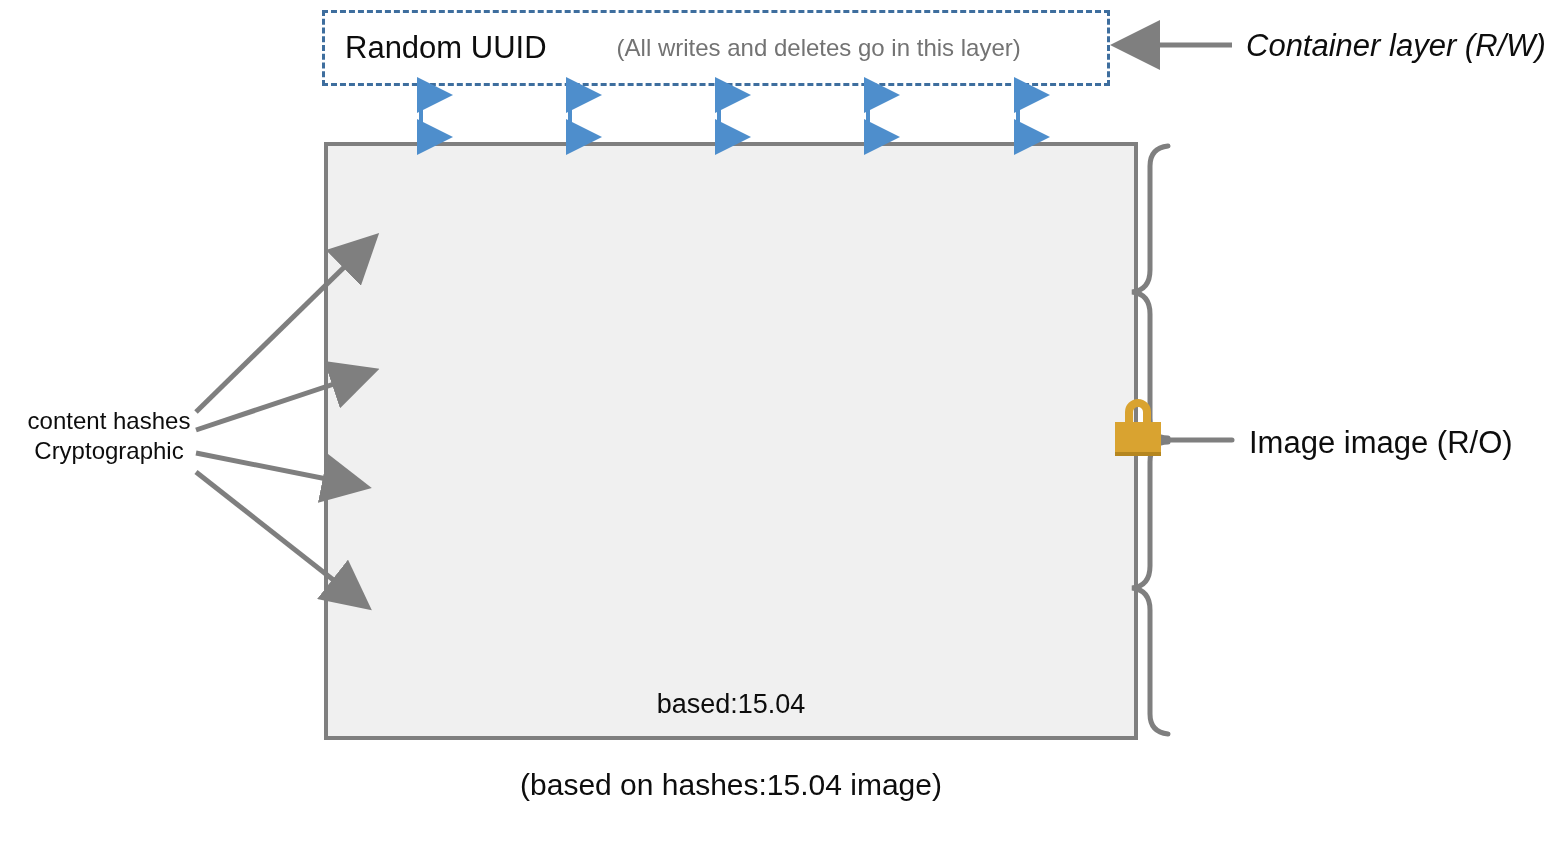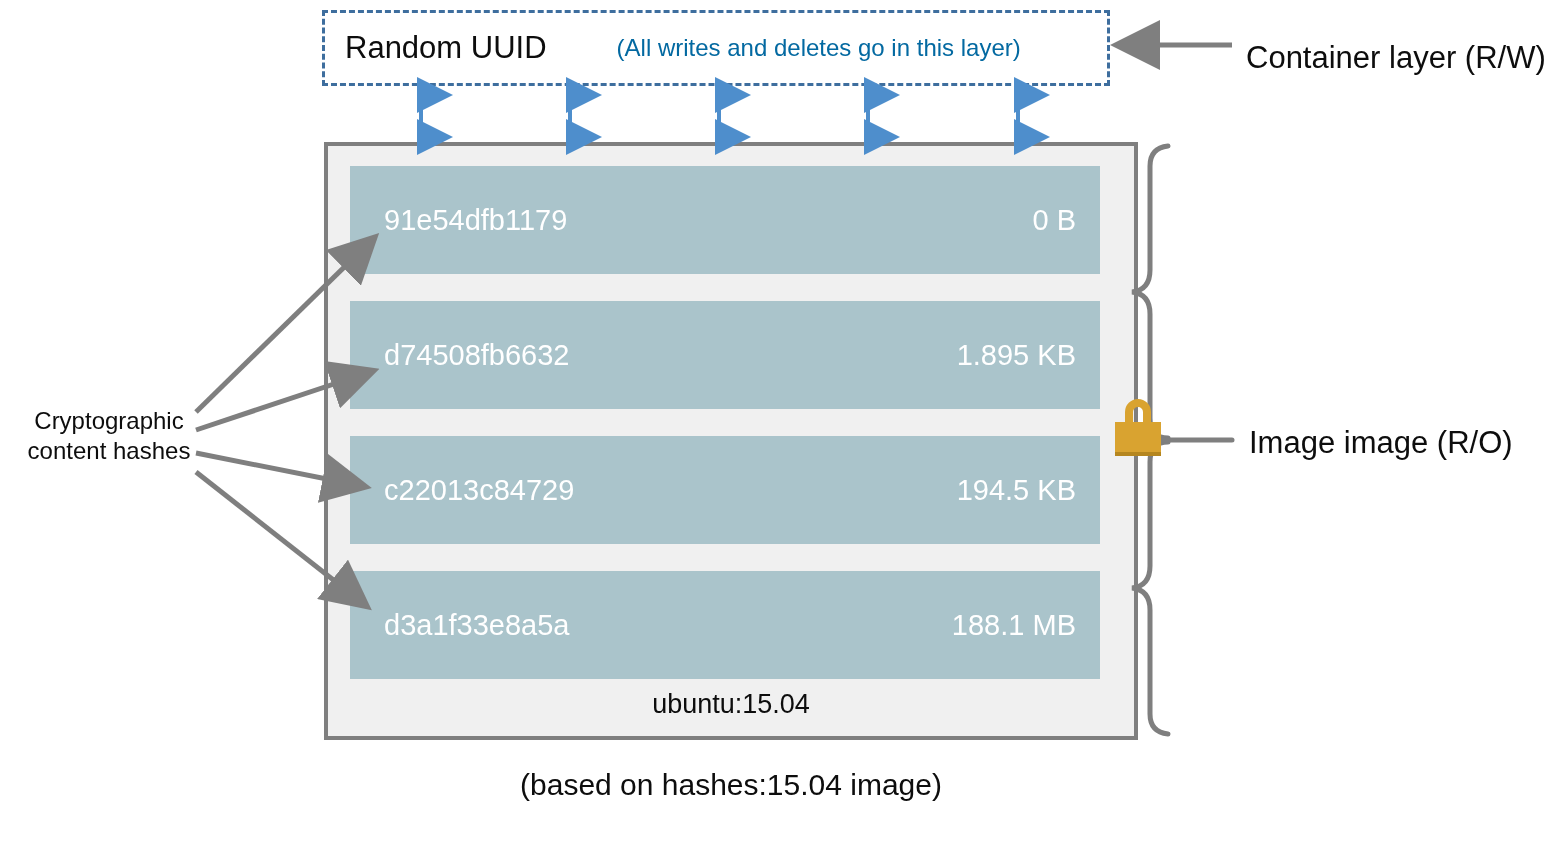--- a/index.html
+++ b/index.html
@@ -44,21 +44,21 @@
     font-size: 31px;
     margin-left: 20px;
     white-space: nowrap;
     color: #0d0d0d;
     text-align: right;
   }
   .writes-note {
     font-size: 24px;
     margin-left: 70px;
     white-space: nowrap;
-    color: #0369a1;
+    color: #737373;
   }
 
   
   .image-box {
     position: absolute;
     left: 324px;
     top: 142px;
     width: 814px;
     height: 598px;
     border: 4px solid #7F7F7F;
@@ -109,21 +109,21 @@
   }
 
   
   .right-label {
     position: absolute;
     font-size: 31px;
     color: #0d0d0d;
     white-space: nowrap;
     z-index: 4;
   }
-  #container-layer-label { left: 1246px; top: 40px; }
+  #container-layer-label { left: 1246px; top: 28px; font-style: italic; }
   #image-layers-label    { left: 1249px; top: 425px; }
 
   
   .left-label {
     position: absolute;
     left: 14px;
     top: 406px;
     width: 190px;
     text-align: center;
     font-size: 24px;
@@ -147,62 +147,39 @@
 </style>
 </head>
 <body>
 
 <div class="container-layer">
   <span class="uuid-label">Random UUID</span>
   <span class="writes-note">(All writes and deletes go in this layer)</span>
 </div>
 
 <div class="image-box">
-  <div class="layers-stack">
-
-    <div class="layer-block">
-      <span class="layer-hash">91e54dfb1179</span>
-      <span class="layer-size">0 B</span>
-    </div>
-
-    <div class="layer-block">
-      <span class="layer-hash">d74508fb6632</span>
-      <span class="layer-size">1.895 KB</span>
-    </div>
-
-    <div class="layer-block">
-      <span class="layer-hash">c22013c84729</span>
-      <span class="layer-size">194.5 KB</span>
-    </div>
-
-    <div class="layer-block">
-      <span class="layer-hash">d3a1f33e8a5a</span>
-      <span class="layer-size">188.1 MB</span>
-    </div>
-
-  </div>
-
-  <div class="image-tag">ubuntu:15.04</div>
+
+  <div class="image-tag">based:15.04</div>
 </div>
 
 <div class="lock-icon">
   <svg width="60" height="80" viewBox="0 0 60 80">
     <path d="M17 34 V23 a13 13 0 0 1 26 0 V34 h-8 V23 a5 5 0 0 0 -10 0 V34 Z" fill="#D9A330"></path>
     <rect x="7" y="33" width="46" height="33" fill="#D9A330"></rect>
     <rect x="7" y="63" width="46" height="4" fill="#B5861F"></rect>
   </svg>
 </div>
 
 <div class="right-label" id="container-layer-label">Container layer (R/W)</div>
 
 <div class="right-label" id="image-layers-label">Image image (R/O)</div>
 
 <div class="left-label">
+  <div>content hashes</div>
   <div>Cryptographic</div>
-  <div>content hashes</div>
 </div>
 
 <div class="bottom-caption">
   <div>(based on hashes:15.04 image)</div>
 </div>
 
 <svg id="vector-layer" viewBox="0 0 1555 861">
   <defs>
     <marker id="blue-up" markerWidth="9" markerHeight="9" refX="4.5" refY="8" orient="auto" markerUnits="strokeWidth">
       <path d="M4.5 0 L9 9 L0 9 Z" fill="#4E8ECC"></path>

